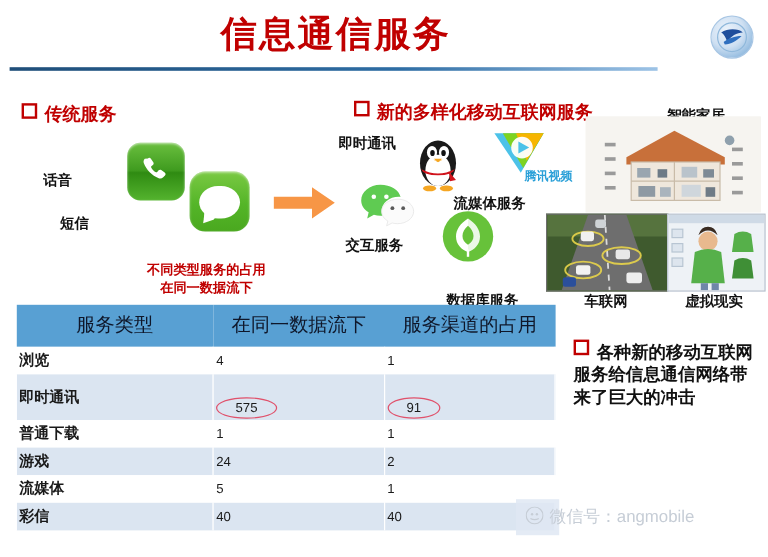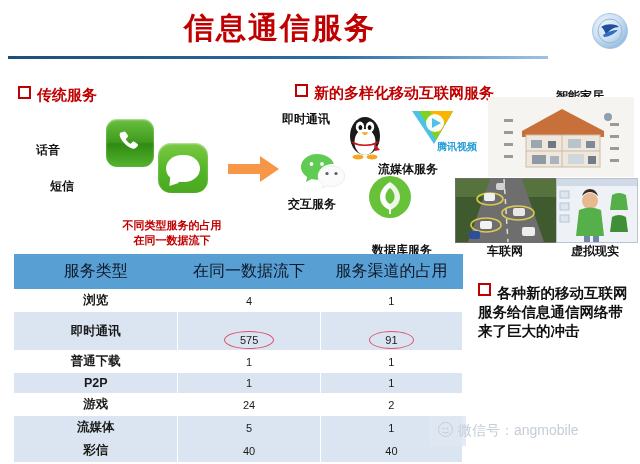--- a/index.html
+++ b/index.html
@@ -87,21 +87,21 @@
   #ph-home{left:488px;top:97px;width:146px;height:80px;background:#f4f2ee;}
   #ph-car{left:455px;top:178px;width:100px;height:63px;background:#4e6b3b;border:1px solid #6d6d6d;}
   #ph-vr{left:556px;top:178px;width:80px;height:63px;background:#eef1f5;border:1px solid #b9c3cf;}
 
   
   #tbl{position:absolute;left:13px;top:254px;width:450px;border-collapse:collapse;}
   #tbl th{
     background:#58a0d3;color:#0f172a;font-size:16px;font-weight:normal;
     padding:7px 2px;text-align:center;border:none;
   }
-  #tbl td{font-size:11px;color:#1a1a1a;text-align:center;padding:3px 2px;
+  #tbl td{font-size:11px;color:#1a1a1a;text-align:left;padding:3px 2px;
           border-left:1px solid #ffffff;border-right:1px solid #ffffff;}
   #tbl td.cat{font-size:12.5px;font-weight:bold;}
   #tbl tbody tr:nth-child(odd){background:#ffffff;}
   #tbl tbody tr:nth-child(even){background:#dbe5f1;}
   #tbl tbody tr:last-child{background:#dbe5f1;margin-left:40px;}
   #tbl tbody tr td{border-bottom:none;}
   .cellwrap{position:relative;display:inline-block;padding:1px 16px;margin-top:18px;}
   .ring{
     position:absolute;left:0;top:-2px;right:0;bottom:-2px;
     border:1.4px solid #e0516b;border-radius:50%;
@@ -308,25 +308,20 @@
           <td class="cat">即时通讯</td>
           <td><span class="cellwrap">575<span class="ring" style="border-color: rgb(224, 81, 107);"></span></span></td>
           <td><span class="cellwrap">91<span class="ring" style="border-color: rgb(224, 81, 107);"></span></span></td>
         </tr>
         <tr>
           <td class="cat">普通下载</td>
           <td>1</td>
           <td>1</td>
         </tr>
         <tr>
-          <td class="cat">P2P</td>
-          <td>1</td>
-          <td>1</td>
-        </tr>
-        <tr>
           <td class="cat">游戏</td>
           <td>24</td>
           <td>2</td>
         </tr>
         <tr>
           <td class="cat">流媒体</td>
           <td>5</td>
           <td>1</td>
         </tr>
         <tr>

